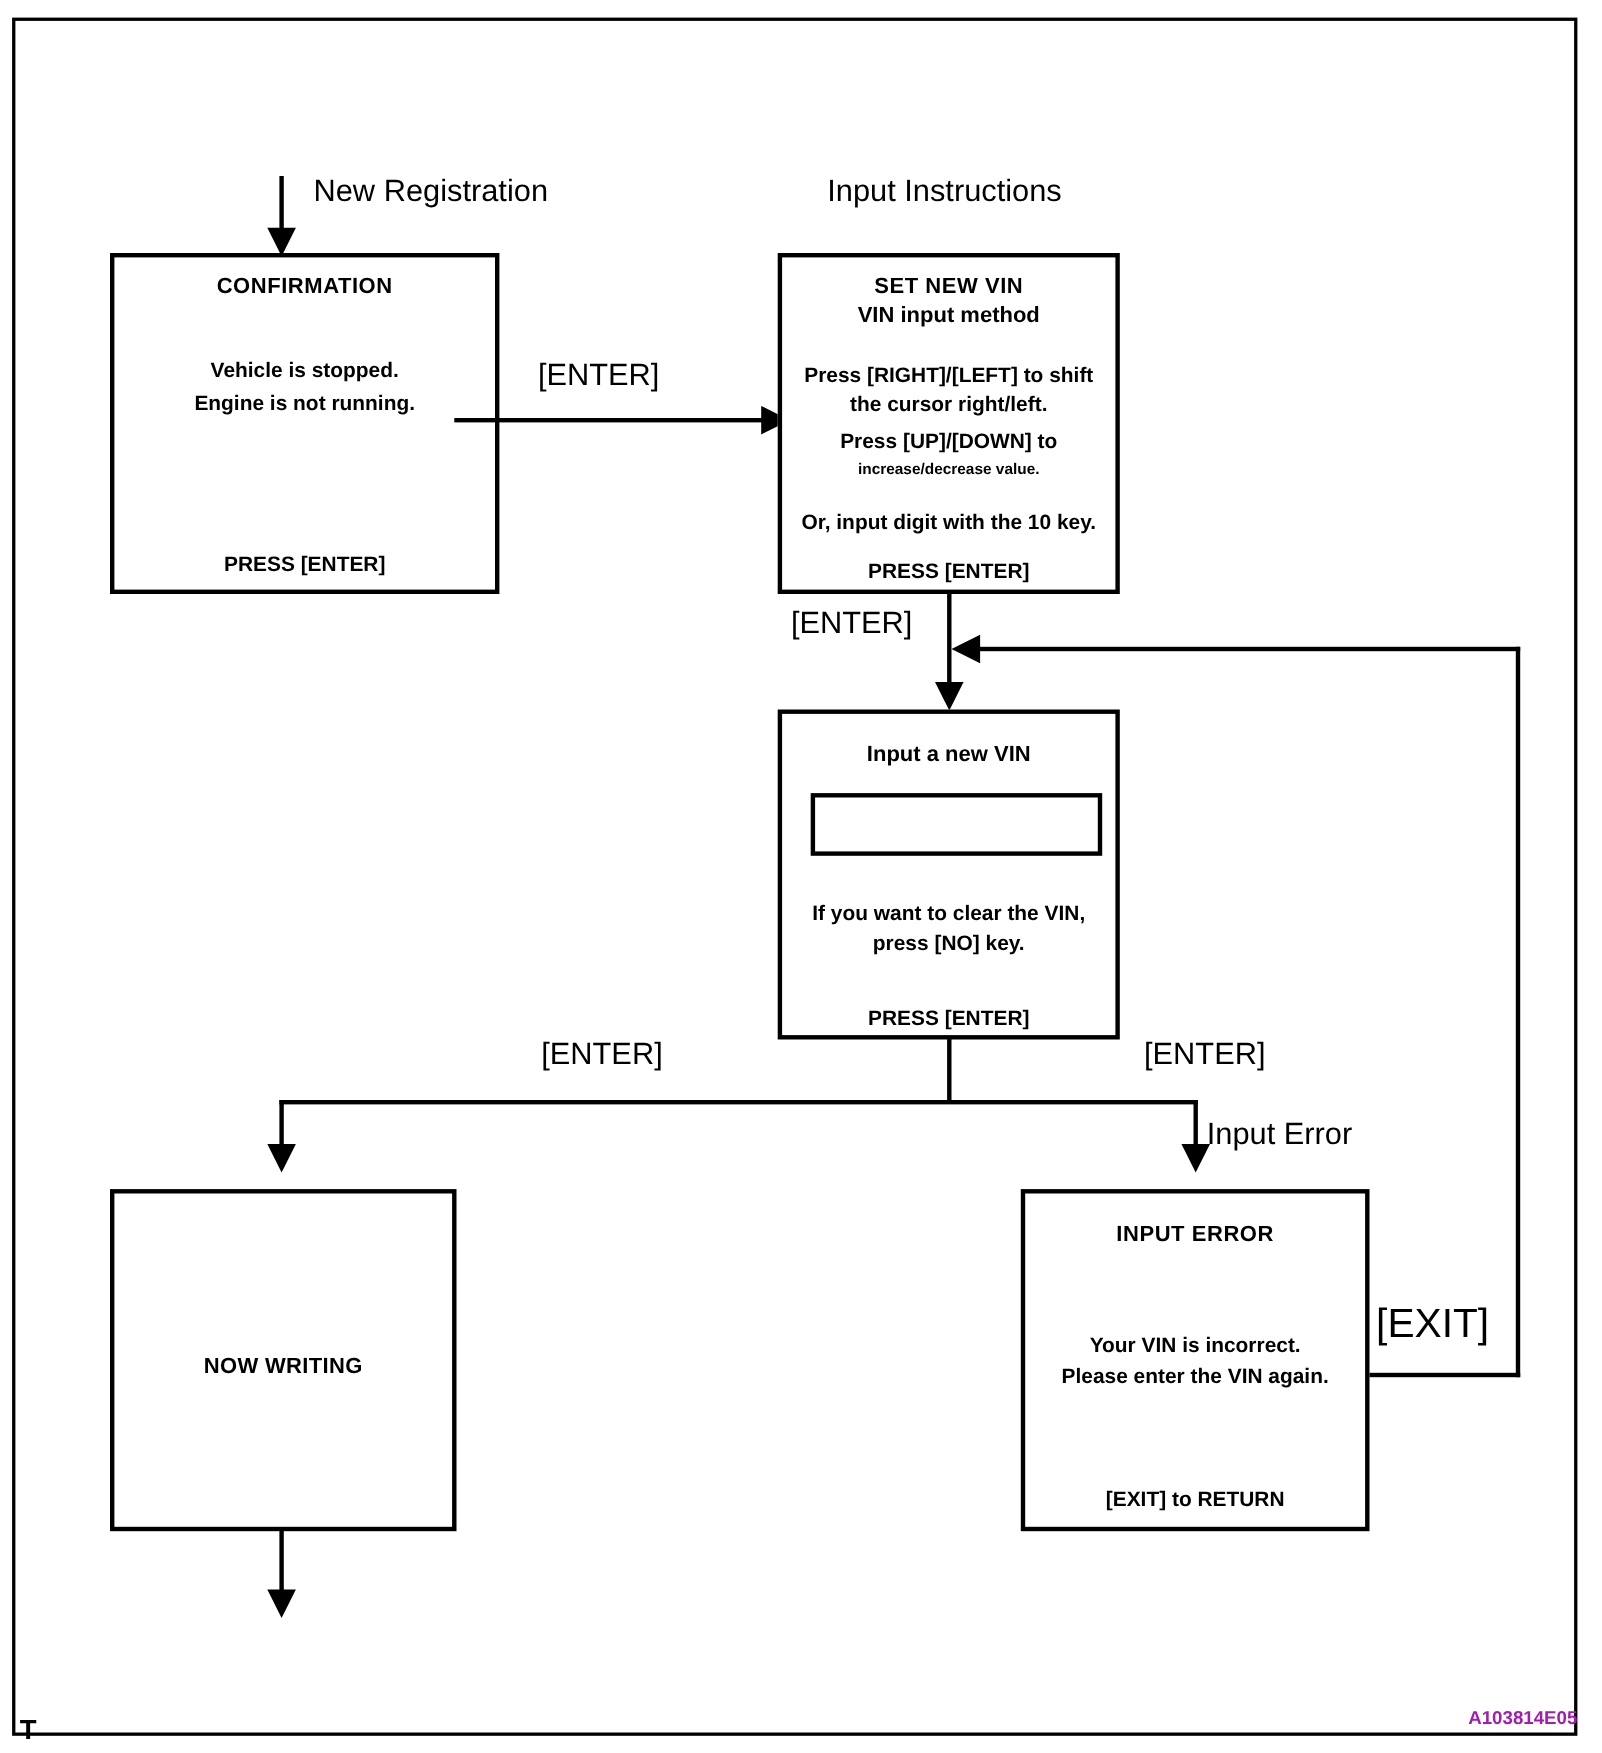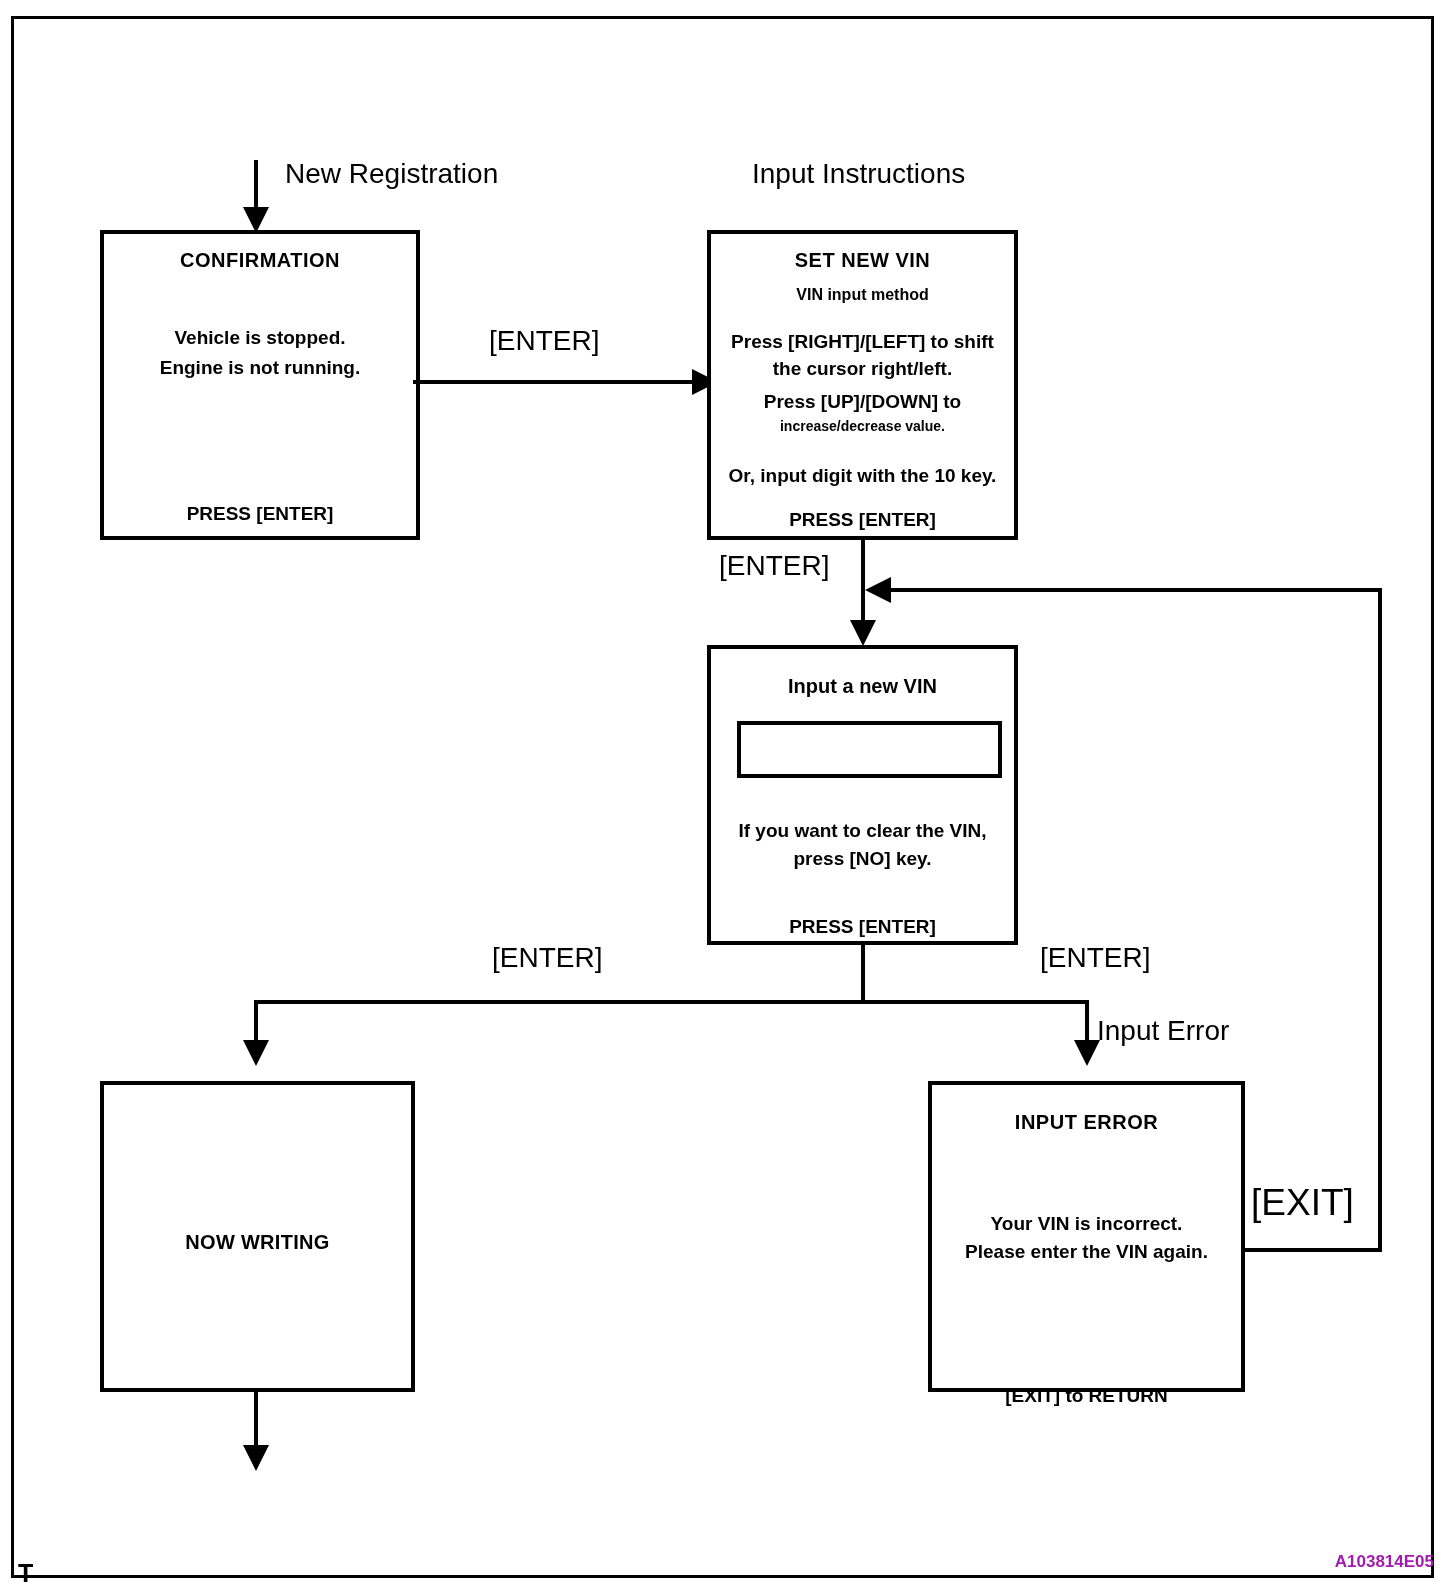--- a/index.html
+++ b/index.html
@@ -116,34 +116,34 @@
 <div id="page">
 
   <div id="frame"></div>
 
   <div class="vline" style="left:254px; top:160px; height:52px;"></div>
   <div class="arrow-down" style="left:243px; top:207px;"></div>
   <div class="anno" style="left:285px; top:158px; font-size:28px;">New Registration</div>
 
   <div class="anno" style="left:752px; top:158px; font-size:28px;">Input Instructions</div>
 
-  <div class="screen-box" style="left:100px; top:230px; width:320px; height:310px;">
+  <div class="screen-box" style="left:100px; top:230px; width:354px; height:310px;">
     <div class="screen-text" style="top:14px; font-size:20px; letter-spacing:0.5px;">CONFIRMATION</div>
     <div class="screen-text" style="top:92px; font-size:19px;">Vehicle is stopped.</div>
     <div class="screen-text" style="top:122px; font-size:19px;">Engine is not running.</div>
     <div class="screen-text" style="top:268px; font-size:19px;">PRESS [ENTER]</div>
   </div>
 
   <div class="hline" style="left:413px; top:380px; width:282px;"></div>
   <div class="arrow-right" style="left:692px; top:369px;"></div>
   <div class="anno" style="left:489px; top:325px; font-size:28px;">[ENTER]</div>
 
   <div class="screen-box" style="left:707px; top:230px; width:311px; height:310px;">
     <div class="screen-text" style="top:14px; font-size:20px; letter-spacing:0.5px;">SET NEW VIN</div>
-    <div class="screen-text" style="top:51px; font-size:16px;">VIN input method</div>
+    <div class="screen-text" style="top:41px; font-size:20px;">VIN input method</div>
     <div class="screen-text" style="top:96px; font-size:19px;">Press [RIGHT]/[LEFT] to shift</div>
     <div class="screen-text" style="top:123px; font-size:19px;">the cursor right/left.</div>
     <div class="screen-text" style="top:156px; font-size:19px;">Press [UP]/[DOWN]  to</div>
     <div class="screen-text" style="top:184px; font-size:14px;">increase/decrease value.</div>
     <div class="screen-text" style="top:230px; font-size:19px;">Or, input digit with the 10 key.</div>
     <div class="screen-text" style="top:274px; font-size:19px;">PRESS [ENTER]</div>
   </div>
 
   <div class="vline" style="left:861px; top:538px; height:92px;"></div>
   <div class="arrow-down" style="left:850px; top:620px;"></div>
@@ -179,19 +179,19 @@
     <div class="screen-text" style="top:145px; font-size:20px; letter-spacing:0.3px;">NOW WRITING</div>
   </div>
 
   <div class="vline" style="left:254px; top:1390px; height:60px;"></div>
   <div class="arrow-down" style="left:243px; top:1445px;"></div>
 
   <div class="screen-box" style="left:928px; top:1081px; width:317px; height:311px;">
     <div class="screen-text" style="top:25px; font-size:20px; letter-spacing:0.5px;">INPUT  ERROR</div>
     <div class="screen-text" style="top:127px; font-size:19px;">Your VIN is incorrect.</div>
     <div class="screen-text" style="top:155px; font-size:19px;">Please enter the VIN again.</div>
-    <div class="screen-text" style="top:267px; font-size:19px;margin-top:32px;">[EXIT] to RETURN</div>
+    <div class="screen-text" style="top:267px; font-size:19px;">[EXIT] to RETURN</div>
   </div>
 
   <div id="corner-t">T</div>
   <div id="fig-code">A103814E05</div>
 
 </div>
 
 </body></html>

